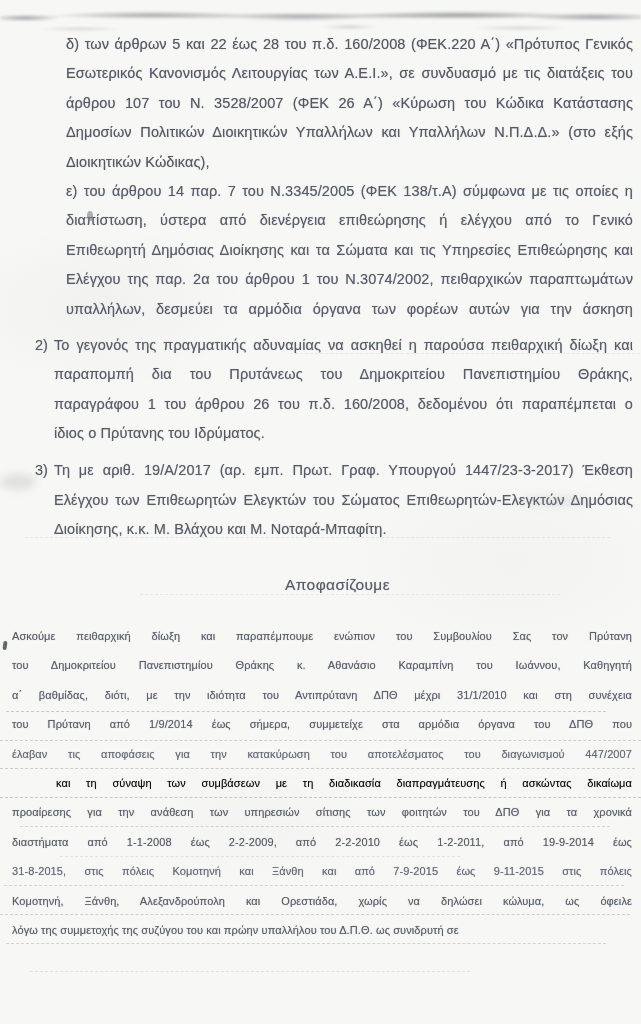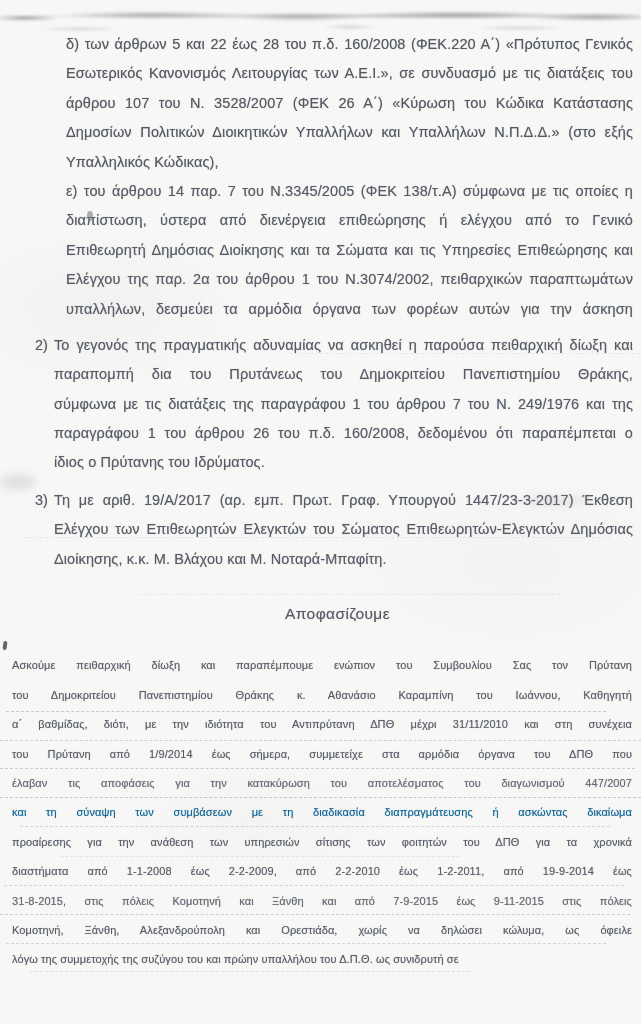--- a/index.html
+++ b/index.html
@@ -65,21 +65,21 @@
     margin-top: 25px; width: 641px;
     text-align: center;
     font-size: 15.5px; letter-spacing: .4px;
     line-height: 29.4px;
     text-shadow: 0 0 .9px rgba(87,92,104,.55);
     margin-left: 16px;
   }
 
   .para { margin-top: 23px; margin-left: 11px; width: 620px; font-size: 11px; color: #595e6a; }
   .para .tline:nth-child(5) { color: #666c79; }
-  .para .tline:nth-child(6) { color: #0369a1; }
+  .para .tline:nth-child(6) { color: #000000; margin-left: 44px; }
   .para .tline:nth-child(9) { color: #646a76; }
 
   
   .dash { position: absolute; height: 0; border-top: 1px dashed #85878d; pointer-events: none; }
   #a1  { top: 353px; left: 290px; width: 350px; opacity: .13; }
   #a2  { top: 537px; left: 25px;  width: 585px; opacity: .15; }
   #a3  { top: 594px; left: 140px; width: 420px; opacity: .13; }
   #a4  { top: 711px; left: 6px;   width: 600px; opacity: .40; }
   #a5  { top: 740px; left: 0px;   width: 641px; opacity: .35; }
   #a6  { top: 768px; left: 0px;   width: 635px; opacity: .38; }
@@ -113,57 +113,56 @@
 
 <div class="noise-band"></div>
 
 <div class="column">
 
   <div class="clause clause-d">
       <div class="tline">δ) των άρθρων 5 και 22 έως 28 του π.δ. 160/2008 (ΦΕΚ.220 Α΄) «Πρότυπος Γενικός</div>
       <div class="tline">Εσωτερικός Κανονισμός Λειτουργίας των Α.Ε.Ι.», σε συνδυασμό με τις διατάξεις του</div>
       <div class="tline">άρθρου 107 του Ν. 3528/2007 (ΦΕΚ 26 Α΄) «Κύρωση του Κώδικα Κατάστασης</div>
       <div class="tline">Δημοσίων Πολιτικών Διοικητικών Υπαλλήλων και Υπαλλήλων Ν.Π.Δ.Δ.» (στο εξής</div>
-      <div class="tline tline-last">Υπαλληλικός Κώδικας),</div>
+      <div class="tline tline-last">Διοικητικών Κώδικας),</div>
     </div>
 
   <div class="clause">
       <div class="tline">ε) του άρθρου 14 παρ. 7 του Ν.3345/2005 (ΦΕΚ 138/τ.Α) σύμφωνα με τις οποίες η</div>
       <div class="tline">διαπίστωση, ύστερα από διενέργεια επιθεώρησης ή ελέγχου από το Γενικό</div>
       <div class="tline">Επιθεωρητή Δημόσιας Διοίκησης και τα Σώματα και τις Υπηρεσίες Επιθεώρησης και</div>
       <div class="tline">Ελέγχου της παρ. 2α του άρθρου 1 του Ν.3074/2002, πειθαρχικών παραπτωμάτων</div>
       <div class="tline">υπαλλήλων, δεσμεύει τα αρμόδια όργανα των φορέων αυτών για την άσκηση</div>
     </div>
 
   <div class="item" id="item-2">
     <span class="marker">2)</span>
     <div class="item-lines">
         <div class="tline">Το γεγονός της πραγματικής αδυναμίας να ασκηθεί η παρούσα πειθαρχική δίωξη και</div>
         <div class="tline">παραπομπή δια του Πρυτάνεως του Δημοκριτείου Πανεπιστημίου Θράκης,</div>
-        <div class="tline">σύμφωνα με τις διατάξεις της παραγράφου 1 του άρθρου 7 του Ν. 249/1976 και της</div>
         <div class="tline">παραγράφου 1 του άρθρου 26 του π.δ. 160/2008, δεδομένου ότι παραπέμπεται ο</div>
         <div class="tline tline-last">ίδιος ο Πρύτανης του Ιδρύματος.</div>
       </div>
   </div>
 
   <div class="item" id="item-3">
     <span class="marker">3)</span>
     <div class="item-lines">
         <div class="tline">Τη με αριθ. 19/Α/2017 (αρ. εμπ. Πρωτ. Γραφ. Υπουργού 1447/23-3-2017) Έκθεση</div>
         <div class="tline">Ελέγχου των Επιθεωρητών Ελεγκτών του Σώματος Επιθεωρητών-Ελεγκτών Δημόσιας</div>
         <div class="tline tline-last">Διοίκησης, κ.κ. Μ. Βλάχου και Μ. Νοταρά-Μπαφίτη.</div>
       </div>
   </div>
 
   <div class="heading">Αποφασίζουμε</div>
 
   <div class="para">
       <div class="tline">Ασκούμε πειθαρχική δίωξη και παραπέμπουμε ενώπιον του Συμβουλίου Σας τον Πρύτανη</div>
       <div class="tline">του Δημοκριτείου Πανεπιστημίου Θράκης κ. Αθανάσιο Καραμπίνη του Ιωάννου, Καθηγητή</div>
-      <div class="tline">α΄ βαθμίδας, διότι, με την ιδιότητα του Αντιπρύτανη ΔΠΘ μέχρι 31/11/2010 και στη συνέχεια</div>
+      <div class="tline">α΄ βαθμίδας, διότι, με την ιδιότητα του Αντιπρύτανη ΔΠΘ μέχρι 31/1/2010 και στη συνέχεια</div>
       <div class="tline">του Πρύτανη από 1/9/2014 έως σήμερα, συμμετείχε στα αρμόδια όργανα του ΔΠΘ που</div>
       <div class="tline">έλαβαν τις αποφάσεις για την κατακύρωση του αποτελέσματος του διαγωνισμού 447/2007</div>
       <div class="tline">και τη σύναψη των συμβάσεων με τη διαδικασία διαπραγμάτευσης ή ασκώντας δικαίωμα</div>
       <div class="tline">προαίρεσης για την ανάθεση των υπηρεσιών σίτισης των φοιτητών του ΔΠΘ για τα χρονικά</div>
       <div class="tline">διαστήματα από 1-1-2008 έως 2-2-2009, από 2-2-2010 έως 1-2-2011, από 19-9-2014 έως</div>
       <div class="tline">31-8-2015, στις πόλεις Κομοτηνή και Ξάνθη και από 7-9-2015 έως 9-11-2015 στις πόλεις</div>
       <div class="tline">Κομοτηνή, Ξάνθη, Αλεξανδρούπολη και Ορεστιάδα, χωρίς να δηλώσει κώλυμα, ως όφειλε</div>
       <div class="tline tline-last">λόγω της συμμετοχής της συζύγου του και πρώην υπαλλήλου του Δ.Π.Θ. ως συνιδρυτή σε</div>
     </div>
 

